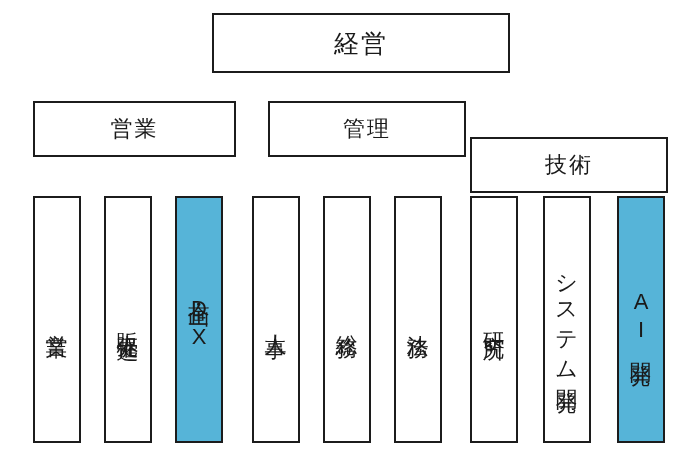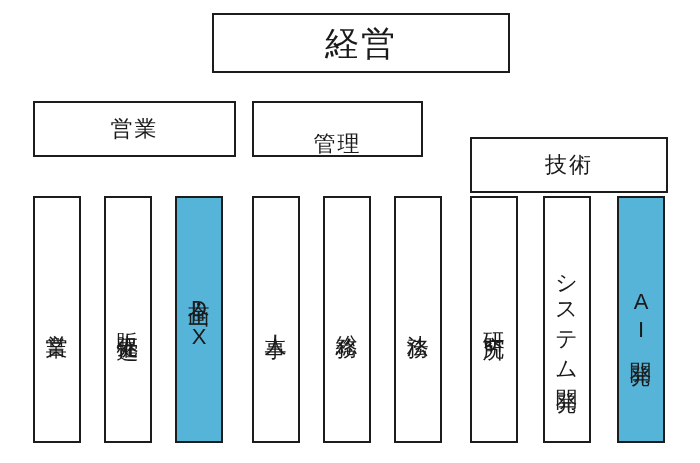--- a/index.html
+++ b/index.html
@@ -40,35 +40,35 @@
   }
 
   
   .level-1 {
     left: 212px;
     top: 13px;
     width: 298px;
     height: 60px;
   }
   .level-1 .label {
-    font-size: 34px;
+    font-size: 25px;
     letter-spacing: 2px;
   }
 
   
   .level-2 {
     top: 101px;
     height: 56px;
   }
   .level-2 .label {
     font-size: 22px;
     letter-spacing: 2px;
   }
   .lv2-0 { left: 33px;  width: 203px; }
-  .lv2-1 { left: 252px; width: 171px; align-items: flex-end; }
+  .lv2-1 { left: 268px; width: 198px; }
   .lv2-2 { left: 470px; width: 198px; margin-top: 36px; }
 
   
   .level-3 {
     top: 196px;
     height: 247px;
     width: 48px;
   }
   .level-3 .vlabel {
     writing-mode: vertical-rl;

